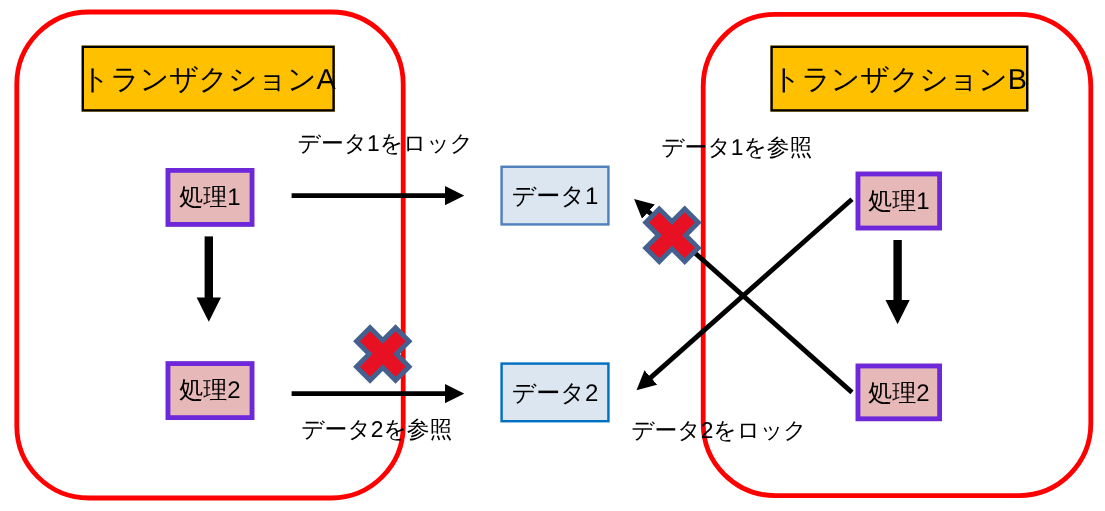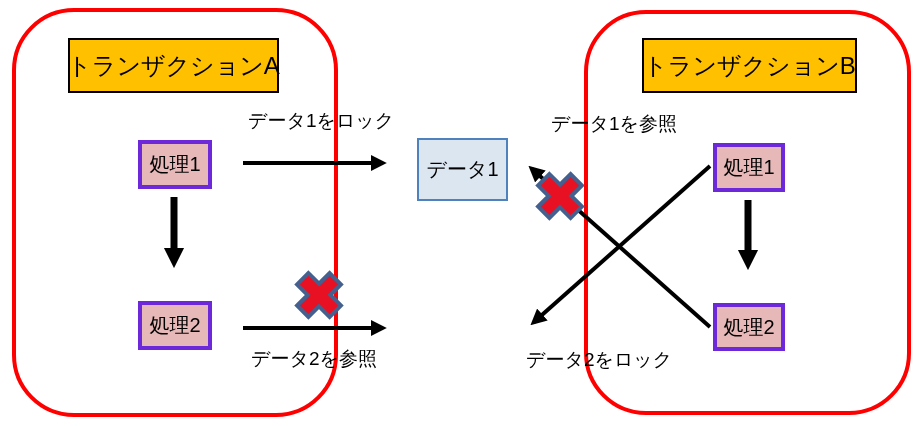--- a/index.html
+++ b/index.html
@@ -25,21 +25,21 @@
   .proc{
     background:#e6b9b8;border:4px solid #6d28d9;font-size:20px;
   }
   .proc-a1{left:138px;top:140px;width:74px;height:49px;}
   .proc-a2{left:138px;top:301px;width:74px;height:49px;}
   .proc-b1{left:713px;top:143px;width:72px;height:49px;}
   .proc-b2{left:713px;top:303px;width:72px;height:48px;}
   .data{
     background:#dce6f1;font-size:20px;
   }
-  .data-1{left:417px;top:138px;width:91px;height:63px;border:2px solid #4f81bd;}
+  .data-1{left:417px;top:138px;width:91px;height:50px;border:2px solid #4f81bd;}
   .data-2{left:417px;top:302px;width:91px;height:50px;border:2px solid #0070c0;}
   .lbl{
     position:absolute;font-size:19px;text-align:center;white-space:nowrap;
     z-index:2;line-height:20px;
   }
   .lbl-a-lock{left:248px;top:111px;width:132px;}
   .lbl-b-ref{left:529px;top:114px;width:130px;margin-left:20px;}
   .lbl-a-ref{left:249px;top:349px;width:130px;}
   .lbl-b-lock{left:526px;top:350px;width:134px;}
   svg.overlay{
@@ -56,20 +56,21 @@
 
   <div class="box title-box tbox-b">トランザクションB</div>
   <div class="box title-box tbox-a">トランザクションA</div>
 
   <div class="box proc proc-a1">処理1</div>
   <div class="box proc proc-a2">処理2</div>
   <div class="box proc proc-b1">処理1</div>
   <div class="box proc proc-b2">処理2</div>
 
   <div class="box data data-1">データ1</div>
+  <div class="box data data-2">データ2</div>
 
   <div class="lbl lbl-a-lock">データ1をロック</div>
   <div class="lbl lbl-b-ref">データ1を参照</div>
   <div class="lbl lbl-a-ref">データ2を参照</div>
   <div class="lbl lbl-b-lock">データ2をロック</div>
 
   <svg class="overlay" width="921" height="426" viewBox="0 0 921 426">
     <defs>
       <marker id="ah" viewBox="0 0 10 10" refX="7" refY="5" markerWidth="4" markerHeight="4" orient="auto">
         <path d="M0,0 L10,5 L0,10 Z" fill="#000000"></path>

